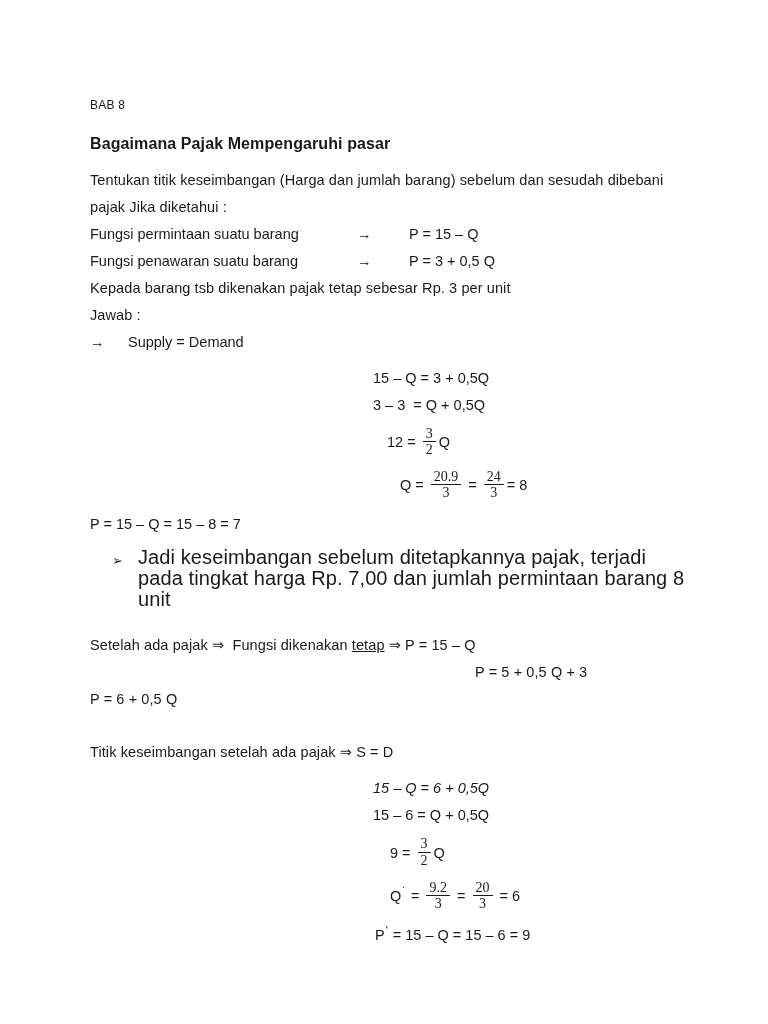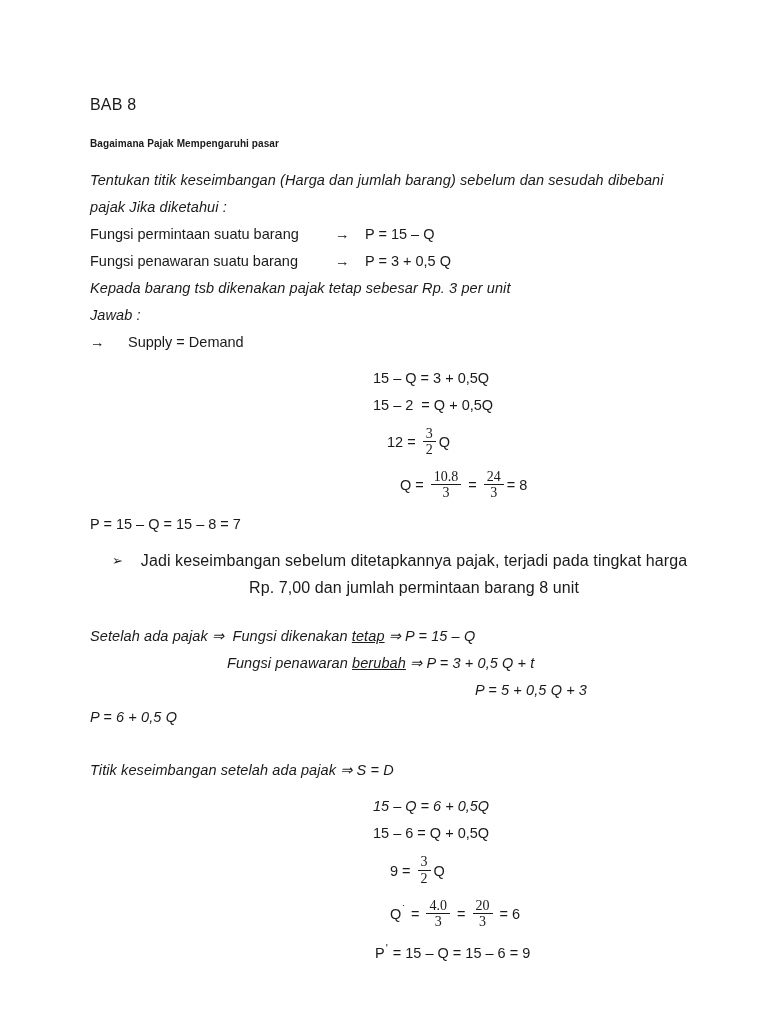--- a/index.html
+++ b/index.html
@@ -27,49 +27,49 @@
     top: 90px;
     width: 600px;
   }
 
   
   .line {
     font-size: 14.5px;
     line-height: 27px;
     white-space: pre;
     letter-spacing: 0.1px;
-    font-style: italic;
   }
   .title {
-    font-size: 16px;
+    font-size: 12px;
     line-height: 30px;
     letter-spacing: 0.2px;
   }
   .bold {
     font-weight: bold;
-    font-size: 10px;
+    font-size: 16px;
     line-height: 29px;
     letter-spacing: 0.1px;
   }
   .u { text-decoration: underline; }
 
   .gap-sm { height: 9px; }
   .gap-md { height: 22px; }
   .gap-lg { height: 26px; }
 
   
   .arrow { font-size: 14.5px; }
 
   
   .row2 {
     display: flex;
     align-items: center;
     font-size: 14.5px;
     line-height: 27px;
     white-space: pre;
+    gap: 22px;
   }
   .row2 .lbl { width: 245px; flex: 0 0 245px; }
   .row2 .arr { width: 30px; flex: 0 0 30px; }
 
   .row-eq {
     display: flex;
     align-items: baseline;
     font-size: 14.5px;
     line-height: 27px;
     white-space: pre;
@@ -81,25 +81,24 @@
   .bullet-row {
     display: flex;
     margin-left: 22px;
   }
   .bullet-mark {
     flex: 0 0 26px;
     font-size: 13px;
     line-height: 27px;
   }
   .bullet-text {
-    font-size: 16px;
-    line-height: 27px;
+    font-size: 20px;
+    line-height: 21px;
     width: 552px;
     letter-spacing: 0.1px;
-    text-align: center;
   }
 
   
   .eq {
     font-size: 14.5px;
     line-height: 27px;
     white-space: pre;
     display: flex;
     align-items: center;
   }
@@ -166,35 +165,35 @@
 
     <div class="row-eq">
       <span class="arr arrow">→</span>
       <span>Supply = Demand</span>
     </div>
 
     <div class="gap-sm"></div>
 
     <div class="eq" style="margin-left:283px;">15 – Q = 3 + 0,5Q</div>
 
-    <div class="eq" style="margin-left:283px;">15 – 2  = Q + 0,5Q</div>
+    <div class="eq" style="margin-left:283px;">3 – 3  = Q + 0,5Q</div>
 
     <div class="eq" style="margin-left:297px; margin-top:8px;">
       <span>12 = </span>
       <span class="frac">
         <span class="num">3</span>
         <span class="den">2</span>
       </span>
       <span>Q</span>
     </div>
 
     <div class="eq" style="margin-left:310px; margin-top:12px;">
       <span>Q = </span>
       <span class="frac">
-        <span class="num">10.8</span>
+        <span class="num">20.9</span>
         <span class="den">3</span>
       </span>
       <span> = </span>
       <span class="frac">
         <span class="num">24</span>
         <span class="den">3</span>
       </span>
       <span>= 8</span>
     </div>
 
@@ -207,21 +206,20 @@
       <span class="bullet-text">
         <span>Jadi keseimbangan sebelum ditetapkannya pajak, terjadi pada tingkat harga Rp.</span>
         <span>7,00 dan jumlah permintaan barang 8 unit</span>
       </span>
     </div>
 
     <div class="gap-md"></div>
 
     <div class="line"><span>Setelah ada pajak </span><span class="arrow">⇒</span><span>  Fungsi dikenakan </span><span class="u">tetap</span><span> </span><span class="arrow">⇒</span><span> P = 15 – Q</span></div>
 
-    <div class="line" style="margin-left:137px;"><span>Fungsi penawaran </span><span class="u">berubah</span><span> </span><span class="arrow">⇒</span><span> P = 3 + 0,5 Q + t</span></div>
 
     <div class="line" style="margin-left:385px;">P = 5 + 0,5 Q + 3</div>
     <div class="line" style="">P = 6 + 0,5 Q</div>
 
     <div class="gap-lg"></div>
 
     <div class="line"><span>Titik keseimbangan setelah ada pajak </span><span class="arrow">⇒</span><span> S = D</span></div>
 
     <div class="gap-sm"></div>
 
@@ -235,21 +233,21 @@
         <span class="den">2</span>
       </span>
       <span>Q</span>
     </div>
 
     <div class="eq" style="margin-left:300px; margin-top:12px;">
       <span>Q</span>
       <span class="prime">˙</span>
       <span> = </span>
       <span class="frac">
-        <span class="num">4.0</span>
+        <span class="num">9.2</span>
         <span class="den">3</span>
       </span>
       <span> = </span>
       <span class="frac">
         <span class="num">20</span>
         <span class="den">3</span>
       </span>
       <span> = 6</span>
     </div>
 

